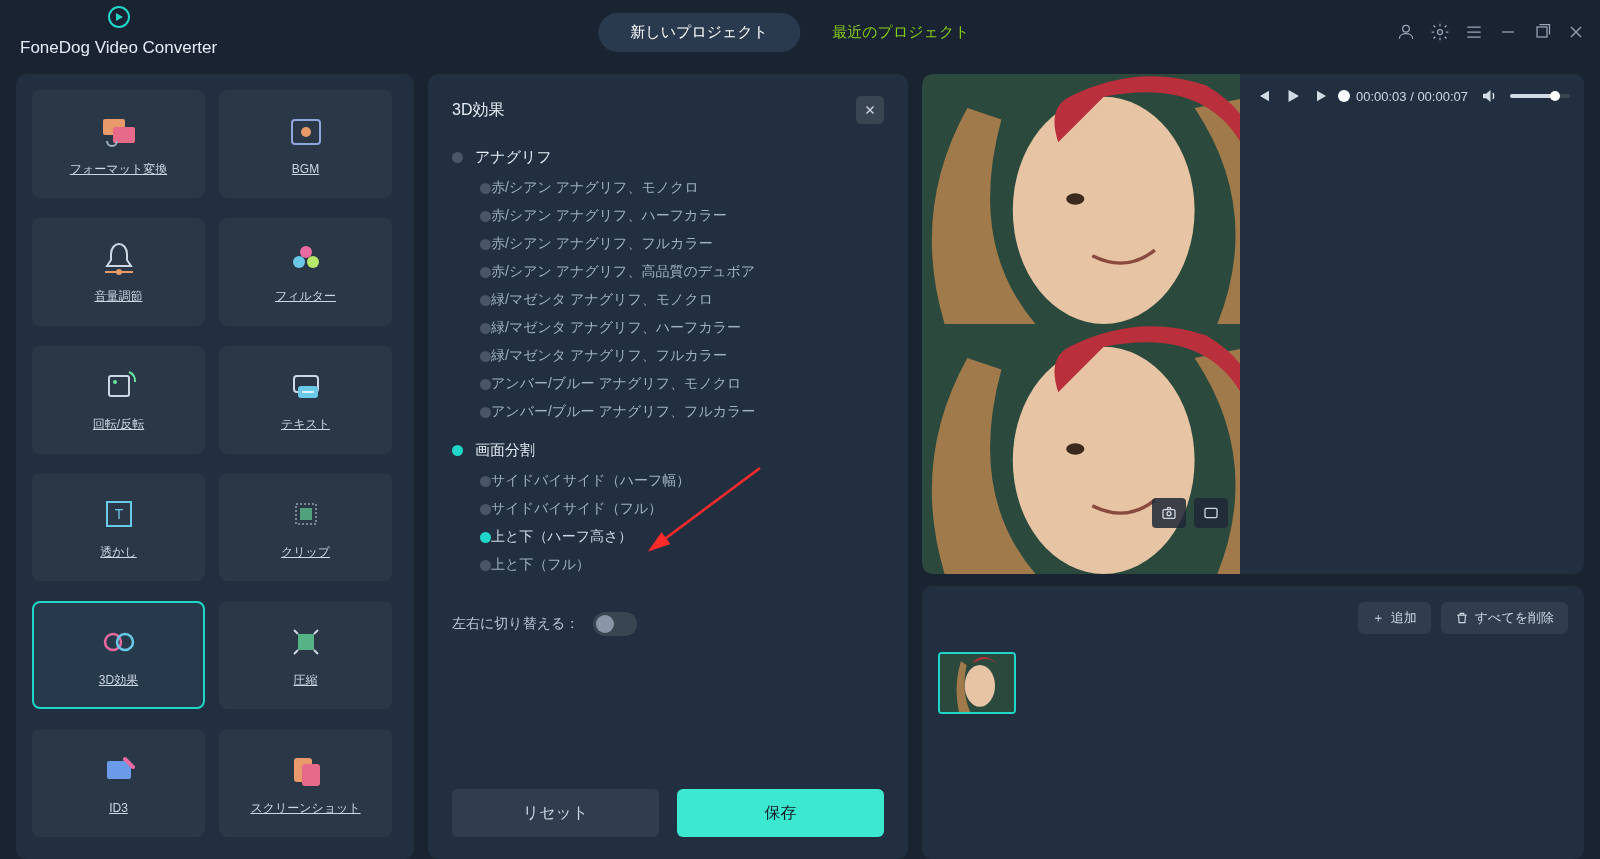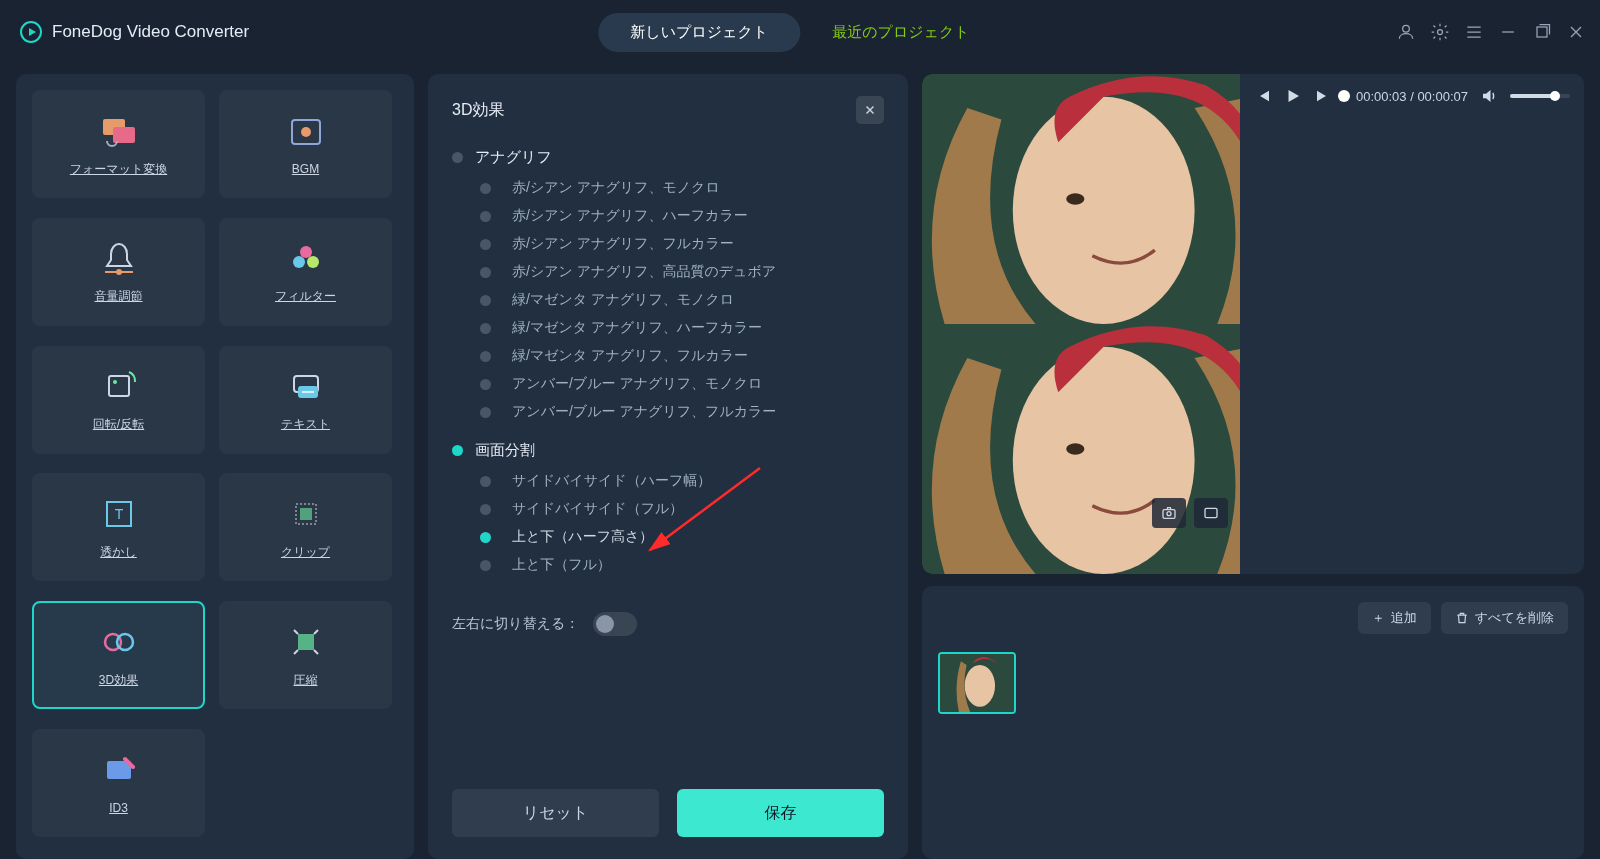--- a/index.html
+++ b/index.html
@@ -12,21 +12,21 @@
   height: 859px;
   overflow: hidden;
 }
 .titlebar {
   display: flex;
   align-items: center;
   height: 64px;
   padding: 0 20px;
   position: relative;
 }
-.logo-area { display: flex; align-items: center; gap: 10px; }
+.logo-area { display: flex; align-items: center; gap: 10px; flex-direction: column; }
 .logo-icon {
   width: 22px; height: 22px; border: 2px solid #1fd6c9; border-radius: 50%;
   display: flex; align-items: center; justify-content: center;
 }
 .logo-icon::after {
   content: ""; width: 0; height: 0; border-left: 7px solid #1fd6c9;
   border-top: 4px solid transparent; border-bottom: 4px solid transparent;
   margin-left: 2px;
 }
 .app-title { color: #e5ecf5; font-size: 17px; }
@@ -78,21 +78,21 @@
   display: flex; align-items: center; justify-content: center; cursor: pointer; color: #c8d0dc;
 }
 .group { margin-bottom: 20px; }
 .group-head { display: flex; align-items: center; gap: 12px; margin-bottom: 12px; }
 .radio-dot {
   width: 11px; height: 11px; border-radius: 50%; background: #4a5568; flex-shrink: 0;
 }
 .radio-dot.on { background: #1fd6c9; }
 .group-title { color: #e5ecf5; font-size: 15px; }
 .option-list { padding-left: 28px; display: flex; flex-direction: column; gap: 10px; }
-.option-row { display: flex; align-items: center; gap: 21px; cursor: pointer; }
+.option-row { display: flex; align-items: center; gap: 0; cursor: pointer; }
 .option-label { color: #9fb0c4; font-size: 14px; }
 .option-row.selected .option-label { color: #d0dae6; font-family: Liberation Serif, serif; }
 .toggle-row { display: flex; align-items: center; gap: 14px; margin-top: 18px; }
 .toggle { width: 44px; height: 24px; background: #3a4554; border-radius: 12px; position: relative; cursor: pointer; }
 .toggle::after { content: ""; position: absolute; left: 3px; top: 3px; width: 18px; height: 18px; background: #8a96a8; border-radius: 50%; }
 .btn-row { display: flex; gap: 18px; margin-top: auto; padding-top: 20px; }
 .btn { flex: 1; height: 48px; border-radius: 6px; display: flex; align-items: center; justify-content: center; cursor: pointer; font-size: 16px; }
 .btn-reset { background: #2f3d4f; color: #cdd6e3; }
 .btn-save { background: #3ce9d0; color: #0e1a26; }
 
@@ -274,20 +274,29 @@
           <div class="tool-label">圧縮</div>
         </div>
         <div class="tool-card">
           <div class="tool-icon">
             <svg viewBox="0 0 44 40">
               <rect x="10" y="10" width="24" height="18" rx="2" fill="#6a9ae8"></rect>
               <path d="M28 8 L36 16" stroke="#e86aa0" stroke-width="4" stroke-linecap="round"></path>
             </svg>
           </div>
           <div class="tool-label">ID3</div>
+        </div>
+        <div class="tool-card">
+          <div class="tool-icon">
+            <svg viewBox="0 0 44 40">
+              <rect x="10" y="8" width="18" height="24" rx="3" fill="#e89a6a"></rect>
+              <rect x="18" y="14" width="18" height="22" rx="3" fill="#e86a8a"></rect>
+            </svg>
+          </div>
+          <div class="tool-label">スクリーンショット</div>
         </div>
       </div>
   </div>
 
   <div class="panel">
     <div class="panel-header">
       <div class="panel-title">3D効果</div>
       <div class="close-btn">
         <svg width="14" height="14" viewBox="0 0 24 24" stroke="currentColor" stroke-width="2.5" fill="none">
             <path d="M6 6l12 12M18 6L6 18"></path>

